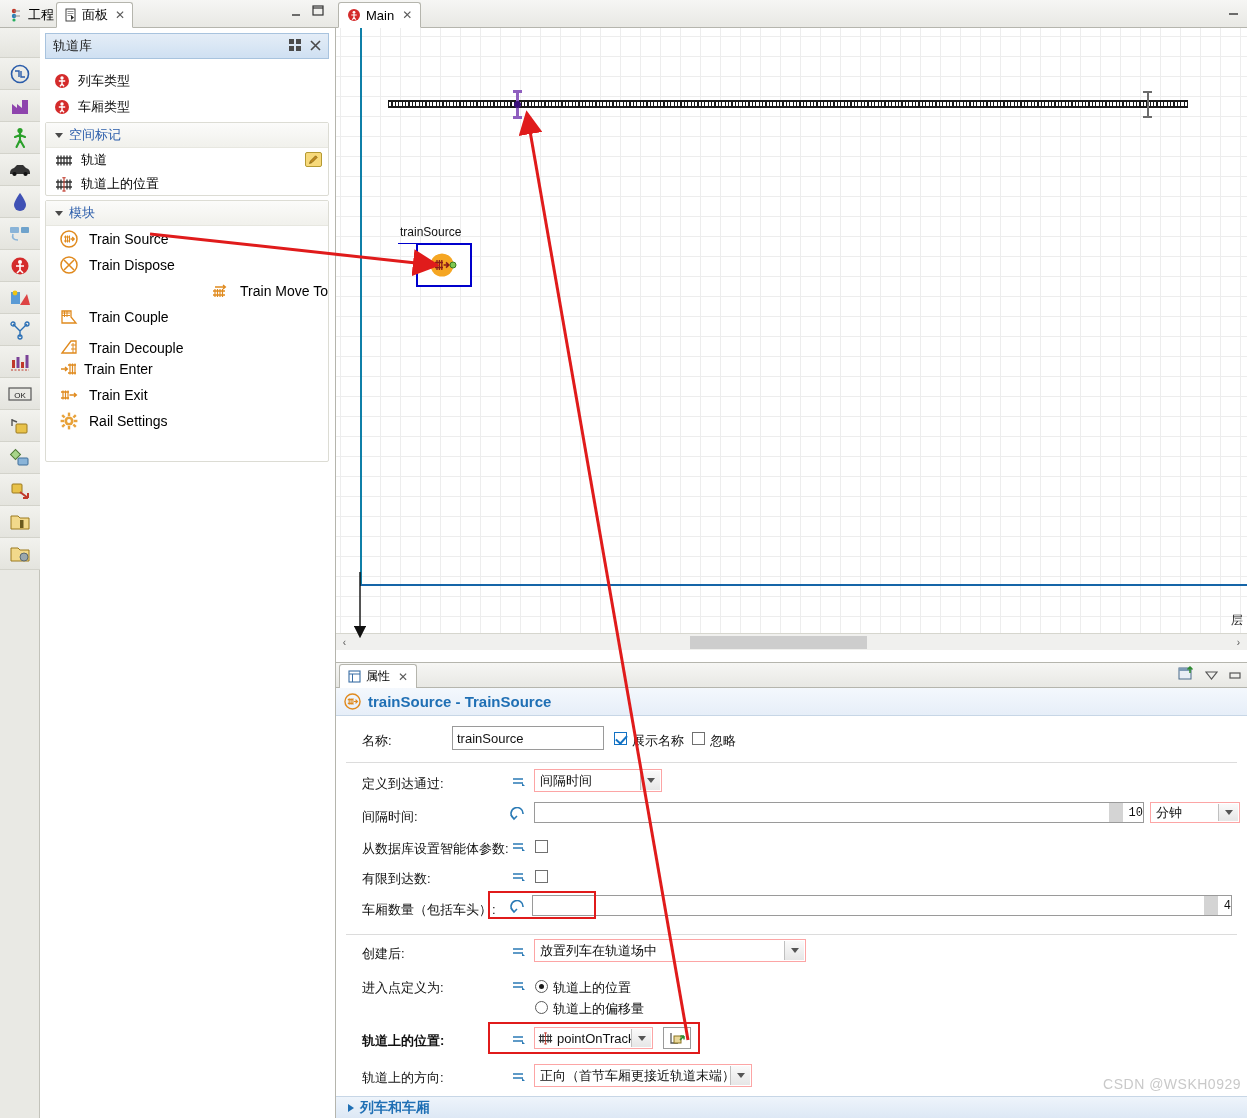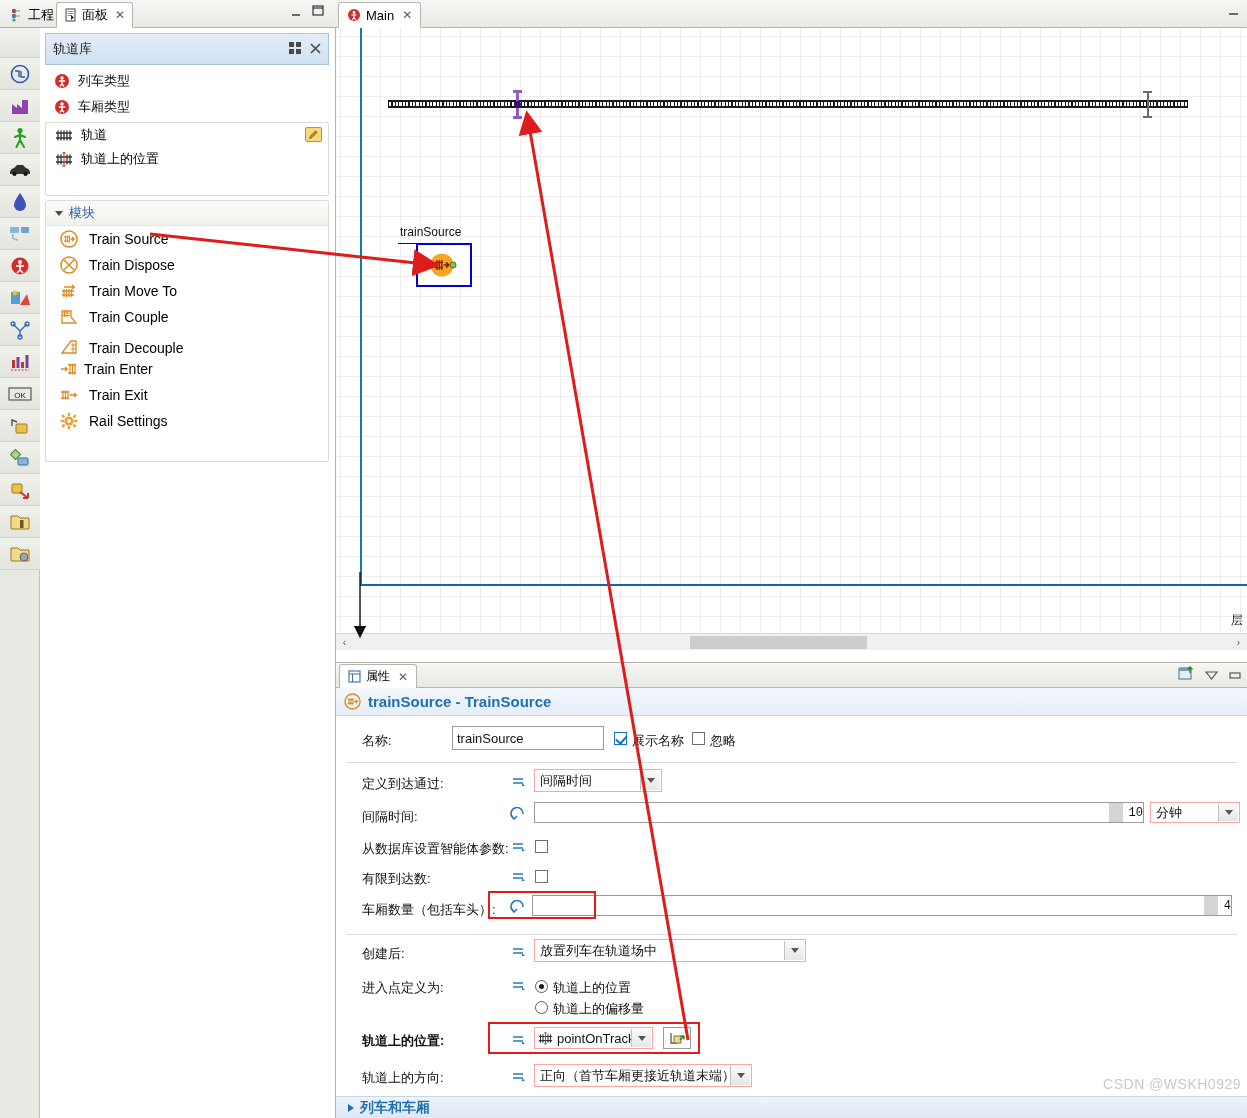--- a/index.html
+++ b/index.html
@@ -52,21 +52,21 @@
 
   
   .palette {
     position: absolute; left: 40px; top: 28px;
     width: 296px; height: 1090px;
     background: #ffffff;
     border-right: 1px solid #b5b5ad;
     overflow: hidden;
   }
   .pal-header {
-    position: absolute; left: 5px; top: 5px; width: 284px; height: 32px;
+    position: absolute; left: 5px; top: 5px; width: 284px; height: 26px;
     background: linear-gradient(#e4edf7, #cfe0f2);
     border: 1px solid #a8c3de;
     display: flex; align-items: center;
     padding: 0 7px;
     font-size: 13px; color: #1a1a1a; text-align: right;
   }
   .pal-header .hdr-spacer { flex: 1; }
   .pal-hdr-ico { margin-left: 9px; color: #4a4a4a; font-size: 11px; }
 
   .pal-row {
@@ -468,20 +468,24 @@
     <div class="pal-row" style="top:66px;">
       <svg width="16" height="16" viewBox="0 0 16 16">
         <circle cx="8" cy="8" r="7" fill="#d42b2b"></circle>
         <circle cx="8" cy="5" r="1.7" fill="#fff"></circle>
         <path d="M8 6.7 L8 11 M8 11 L6 13.2 M8 11 L10 13.2 M4.8 8 L11.2 8" stroke="#fff" stroke-width="1.4" fill="none"></path>
       </svg>
       <span class="lbl">车厢类型</span>
     </div>
 
     <div class="pal-group" style="top:94px; height:74px;">
+      <div class="pal-group-title">
+        <span class="tri down"></span>
+        <span>空间标记</span>
+      </div>
       <div style="position:relative;height:24px;display:flex;align-items:center;padding-left:9px;">
         <svg width="18" height="13" viewBox="0 0 18 13">
           <path d="M1 4h16M1 9h16" stroke="#333" stroke-width="1.3"></path>
           <path d="M3 1.5v10M6 1.5v10M9 1.5v10M12 1.5v10M15 1.5v10" stroke="#333" stroke-width="1.3"></path>
         </svg>
         <span style="margin-left:8px;font-size:13px;">轨道</span>
         <span class="edit-pencil">
           <svg width="11" height="11" viewBox="0 0 11 11">
               <path d="M1.5 9.5 L2.4 7 L7.6 1.8 L9.2 3.4 L4 8.6 Z" fill="#c08a1e" stroke="#7a5a10" stroke-width="0.7"></path>
             </svg>
@@ -514,21 +518,21 @@
       </div>
 
       <div style="position:relative;height:26px;display:flex;align-items:center;padding-left:14px;">
         <svg width="18" height="18" viewBox="0 0 18 18">
           <circle cx="9" cy="9" r="8" fill="none" stroke="#e08a1e" stroke-width="1.5"></circle>
           <path d="M4 4 L14 14 M14 4 L4 14" stroke="#e08a1e" stroke-width="1.5"></path>
         </svg>
         <span style="margin-left:11px;font-size:14px;">Train Dispose</span>
       </div>
 
-      <div style="position:relative;height:26px;display:flex;align-items:center;padding-left:14px;">
+      <div style="position:relative;height:26px;display:flex;align-items:center;padding-left:14px;justify-content:flex-end;">
         <svg width="18" height="18" viewBox="0 0 18 18">
           <path d="M2 9h12M2 13h12" stroke="#e08a1e" stroke-width="1.3"></path>
           <path d="M4 7v8M6.5 7v8M9 7v8M11.5 7v8" stroke="#e08a1e" stroke-width="1.2"></path>
           <path d="M4 5 L14 5 M12 3 L14.4 5 L12 7" stroke="#e08a1e" stroke-width="1.3" fill="none"></path>
         </svg>
         <span style="margin-left:11px;font-size:14px;">Train Move To</span>
       </div>
 
       <div style="position:relative;height:26px;display:flex;align-items:center;padding-left:14px;">
         <svg width="18" height="18" viewBox="0 0 18 18">

